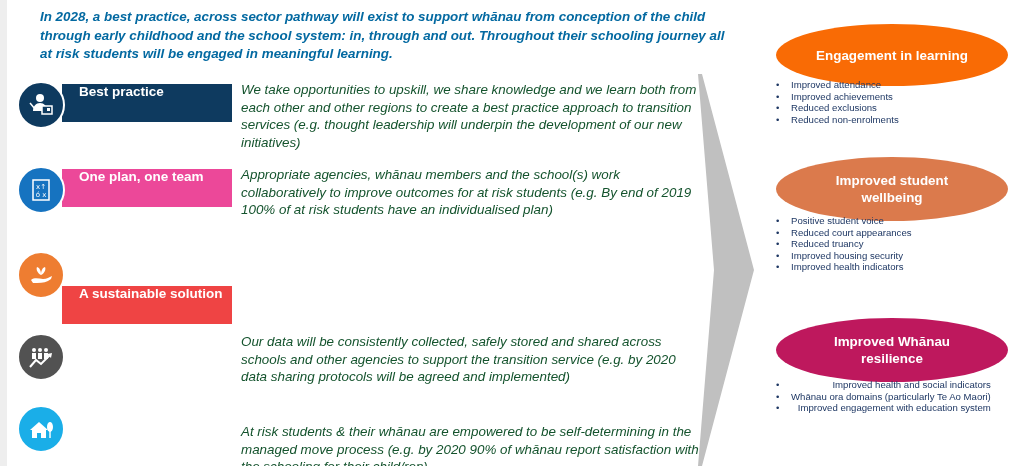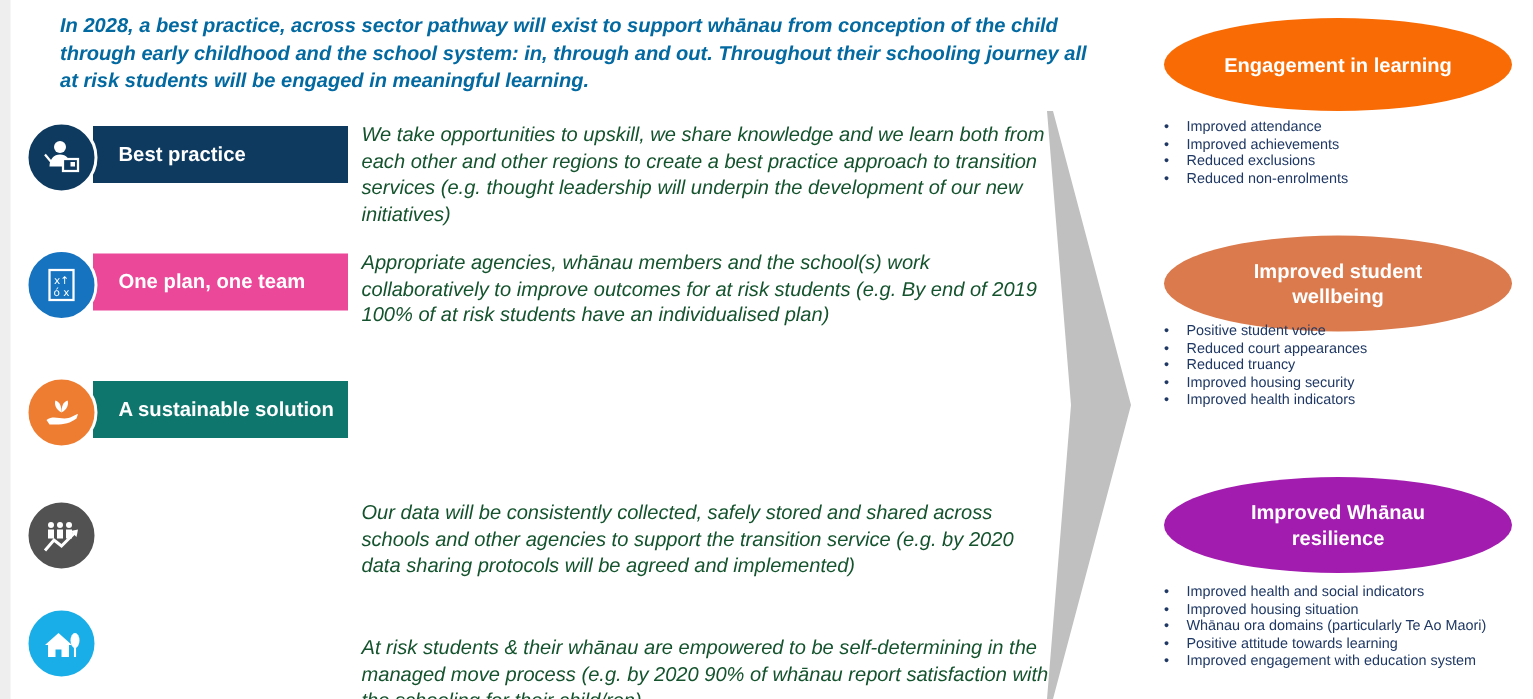--- a/index.html
+++ b/index.html
@@ -1,20 +1,20 @@
 <!DOCTYPE html>
 <html><head>
 <meta charset="utf-8">
 <style>
   html,body{margin:0;padding:0;}
   body{width:1022px;height:466px;position:relative;background:#ffffff;overflow:hidden;font-family:"Liberation Sans","DejaVu Sans",sans-serif;}
   .left-strip{position:absolute;left:0;top:0;width:7px;height:466px;background:#eeeeee;}
   .headline{position:absolute;left:40px;top:8px;width:690px;font-size:13.4px;line-height:18.5px;font-weight:bold;font-style:italic;color:#0369a1;}
   .pillar{position:absolute;left:17px;height:46px;width:700px;}
-  .pillar .bar{position:absolute;left:45px;top:2px;width:170px;height:38px;display:flex;align-items:center;padding-left:17px;box-sizing:border-box;color:#fff;font-weight:bold;font-size:13.5px;line-height:16px;}
+  .pillar .bar{position:absolute;left:45px;top:2px;width:170px;height:38px;display:flex;align-items:flex-start;padding-left:17px;box-sizing:border-box;color:#fff;font-weight:bold;font-size:13.5px;line-height:16px;}
   .pillar .circle{position:absolute;left:0;top:-1px;width:44px;height:44px;border-radius:50%;border:2px solid #fff;box-sizing:content-box;display:flex;align-items:center;justify-content:center;z-index:2;}
   .pillar .circle svg{width:28px;height:28px;}
   .pillar .desc{position:absolute;left:224px;top:-1px;width:460px;font-size:13.4px;line-height:17.5px;font-style:italic;color:#14532d;}
   .chevron{position:absolute;left:698px;top:74px;width:56px;height:392px;}
   .outcome{position:absolute;left:770px;width:250px;}
   .ellipse{position:absolute;border-radius:50%;color:#fff;font-weight:bold;font-size:13.4px;line-height:17px;display:flex;align-items:center;justify-content:center;text-align:center;}
   .bullets{position:absolute;left:6px;margin:0;padding:0;list-style:none;font-size:9.6px;line-height:11.6px;color:#1f3864;}
   .bullets li{position:relative;padding-left:15px;white-space:nowrap;}
   .bullets li::before{content:"•";position:absolute;left:0;top:0;color:#1f3864;}
 </style>
@@ -56,21 +56,21 @@
 </div>
 
 <div class="pillar" style="top:252px;">
   <div class="circle" style="background:#ee7d31;">
     <svg viewBox="0 0 28 28">
         <path d="M14 14 C10 12 9 8 10 6 C13 7 14 10 14 14z" fill="#fff"></path>
         <path d="M14 14 C18 12 19 8 18 6 C15 7 14 10 14 14z" fill="#fff"></path>
         <path d="M4 19 C8 16 12 18 16 18 C20 18 22 16 25 15 L24 18 C20 21 16 22 10 22 L6 22z" fill="#fff"></path>
       </svg>
   </div>
-  <div class="bar" style="background:#0f766e;">
+  <div class="bar" style="background:#ef4444;margin-top:32px;">
       <span>A sustainable solution</span>
     </div>
 </div>
 
 <div class="pillar" style="top:334px;">
   <div class="circle" style="background:#525252;">
     <svg viewBox="0 0 28 28">
         <circle cx="7" cy="7" r="2" fill="#fff"></circle>
         <circle cx="13" cy="7" r="2" fill="#fff"></circle>
         <circle cx="19" cy="7" r="2" fill="#fff"></circle>
@@ -95,21 +95,21 @@
       </svg>
   </div>
   <div class="desc" style="top:17px;">At risk students &amp; their whānau are empowered to be self-determining in the managed move process (e.g. by 2020 90% of whānau report satisfaction with the schooling for their child/ren)</div>
 </div>
 
 <svg class="chevron" viewBox="0 0 56 392" preserveAspectRatio="none">
   <polygon points="0,0 4,0 56,196 4,392 0,392 16,196" fill="#c0c0c0"></polygon>
 </svg>
 
 <div class="outcome" style="top:0;">
-  <div class="ellipse" style="left:6px;top:12px;width:232px;height:62px;background:#f96b05;">
+  <div class="ellipse" style="left:6px;top:24px;width:232px;height:62px;background:#f96b05;">
       <span>Engagement in learning</span>
     </div>
   <ul class="bullets" style="top:79px;">
     <li>Improved attendance</li>
     <li>Improved achievements</li>
     <li>Reduced exclusions</li>
     <li>Reduced non-enrolments</li>
   </ul>
 </div>
 
@@ -120,23 +120,21 @@
   <ul class="bullets" style="top:215px;">
     <li>Positive student voice</li>
     <li>Reduced court appearances</li>
     <li>Reduced truancy</li>
     <li>Improved housing security</li>
     <li>Improved health indicators</li>
   </ul>
 </div>
 
 <div class="outcome" style="top:0;">
-  <div class="ellipse" style="left:6px;top:318px;width:232px;height:64px;background:#a21caf;">
+  <div class="ellipse" style="left:6px;top:318px;width:232px;height:64px;background:#be185d;">
       <span style="width:140px;display:block;">Improved Whānau resilience</span>
     </div>
-  <ul class="bullets" style="top:389px;">
+  <ul class="bullets" style="top:379px;text-align:right;">
     <li>Improved health and social indicators</li>
-    <li>Improved housing situation</li>
     <li>Whānau ora domains (particularly Te Ao Maori)</li>
-    <li>Positive attitude towards learning</li>
     <li>Improved engagement with education system</li>
   </ul>
 </div>
 
 </body></html>

